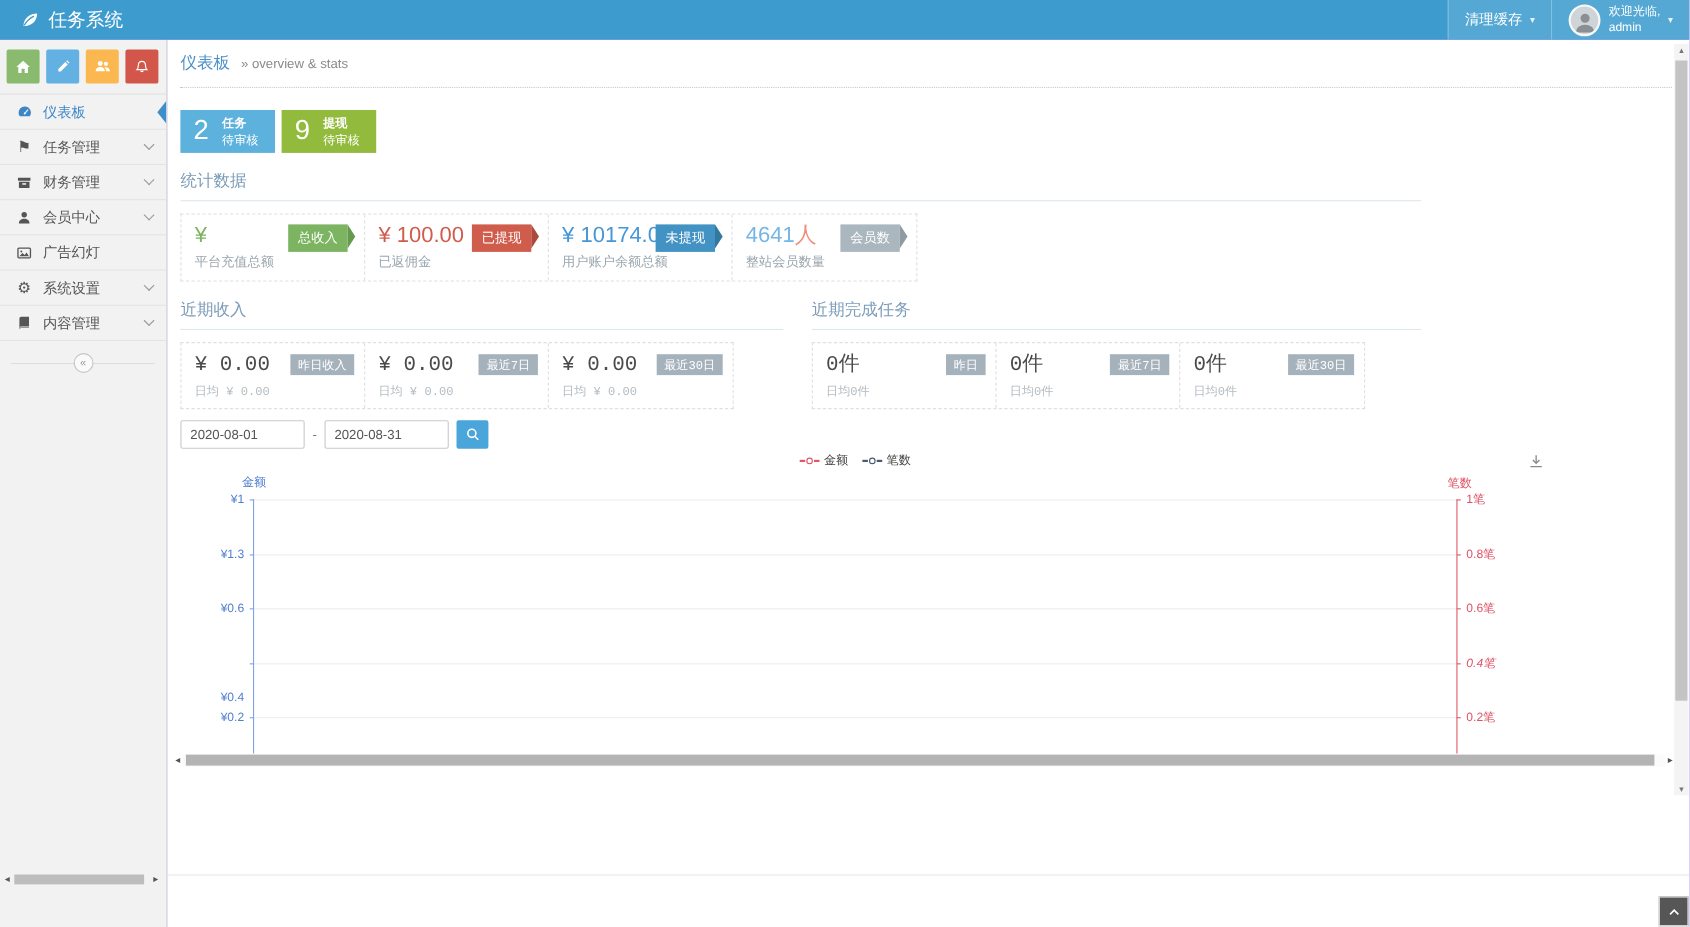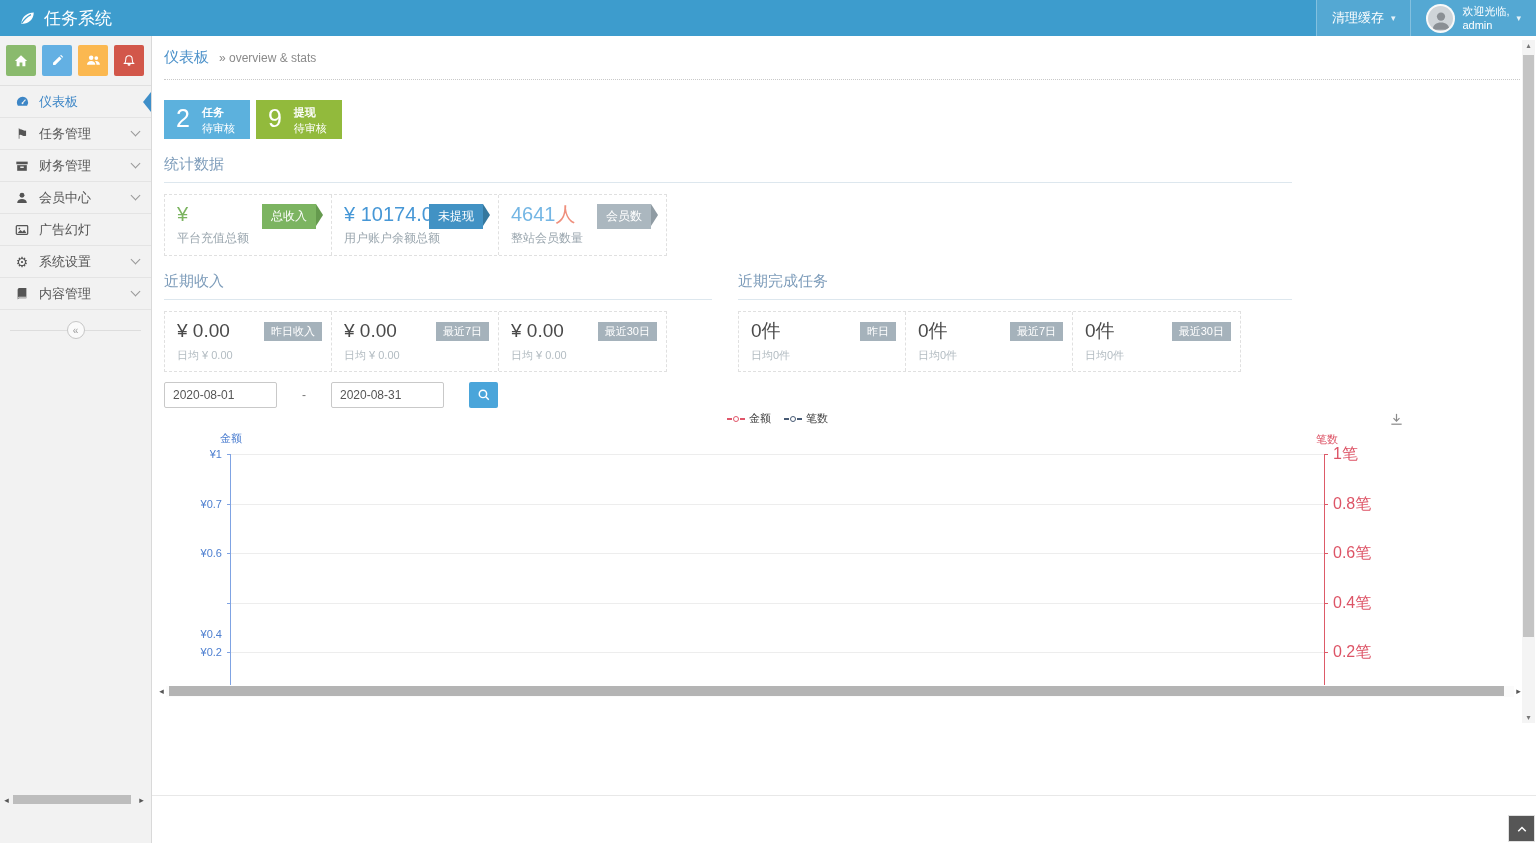--- a/index.html
+++ b/index.html
@@ -52,46 +52,46 @@
 
   .cells { display:inline-flex; border:1px dashed #e0e0e0; margin-top:11px; }
   .cell { width:167px; padding:6px 10px 8px 12px; border-right:1px dashed #e0e0e0; position:relative; }
   .cell:last-child { border-right:none; }
   .val { font-size:20px; line-height:22px; white-space:nowrap; margin-top:2px; }
   .lbl { font-size:12px; color:#9aa6ae; margin-top:5px; white-space:nowrap; }
   .ribbon { position:absolute; right:8px; top:9px; display:flex; z-index:2; }
   .ribbon-body { color:#fff; font-size:12px; padding:4px 9px; white-space:nowrap; }
   .ribbon-arrow { width:0; height:0; border-top:11px solid transparent; border-bottom:11px solid transparent; border-left:7px solid #888; }
 
-  .twocol { display:flex; gap:26px; }
+  .twocol { display:flex; gap:26px;font-family:Liberation Mono, monospace; }
   .col-l { width:548px; } .col-r { width:554px; }
   .sec-head.in-col { width:100%; }
   .val2 { font-size:19px; line-height:22px; color:#4a4a4a; margin-top:2px; white-space:nowrap; }
   .sub2 { font-size:11px; color:#b3bcc2; margin-top:6px; white-space:nowrap; }
   .badge2 { position:absolute; right:9px; top:10px; color:#fff; font-size:11px; padding:2px 7px; white-space:nowrap; }
 
-  .date-row { display:flex; align-items:center; gap:25px; margin-top:10px; }
+  .date-row { display:flex; align-items:center; gap:7px; margin-top:10px; }
   .date-input { width:113px; height:26px; border:1px solid #c9c9c9; border-radius:2px; padding:0 8px; font-size:12px; color:#555; font-family:inherit; background:#fff; }
   .range-sep { color:#777; font-size:12px; }
   .search-btn { width:29px; height:26px; background:#4aa5da; border:none; border-radius:2px; display:flex; align-items:center; justify-content:center; cursor:pointer; }
 
   .chart-box { position:relative; height:274px; margin-top:3px; width:1296px; }
   .legend { position:absolute; top:0; left:66px; width:1095px; display:flex; justify-content:center; gap:13px; align-items:center; }
   .lgd { display:flex; align-items:center; gap:0; font-size:11px; color:#444; cursor:pointer; }
   .lgd-line { width:5px; height:2px; }
   .lgd-ring { width:6px; height:6px; border:1.5px solid; border-radius:50%; margin:0 1px; background:#fff; }
   .lgd-name { margin-left:4px; }
   .dl-icon { position:absolute; right:56px; top:1px; color:#8a8a8a; cursor:pointer; }
   .ax-lab { position:absolute; font-size:11px; }
   .ax-lab.left { left:56px; top:20px; }
   .ax-lab.right { left:1152px; top:21px; }
   .plot { position:absolute; left:66px; top:43px; width:1095px; height:231px; border-left:1px solid #7fa3e3; border-right:1px solid #dd5a68; }
   .gridline { position:absolute; left:0; right:0; height:1px; background:#ededed; }
   .ytick-l { position:absolute; right:calc(100% + 9px); transform:translateY(-50%); font-size:11px; white-space:nowrap; }
-  .ytick-r { position:absolute; left:calc(100% + 9px); transform:translateY(-50%); font-size:16px; white-space:nowrap; }
+  .ytick-r { position:absolute; left:calc(100% + 9px); transform:translateY(-50%); font-size:11px; white-space:nowrap; }
   .tickmark { position:absolute; width:4px; height:1px; }
 
   .hscroll { display:flex; align-items:center; height:12px; margin-left:-7px; width:1366px; }
   .hs-arrow { font-size:9px; color:#555; width:9px; text-align:center; cursor:pointer; }
   .hs-track { flex:1; height:11px; position:relative; background:#fbfbfb; }
   .hs-thumb { position:absolute; left:3px; top:0; height:10px; width:1335px; background:#b4b4b4; cursor:grab; }
 
   .spacer { height:98px; }
   .footer { border-top:1px solid #e8e8e8; text-align:center; padding-top:7px; font-size:12px; color:#4a97d3; }
 
@@ -273,20 +273,28 @@
       </div>
 
       <div class="sec-head w-stats">统计数据</div>
       <div class="cells">
         <div class="cell">
           <div class="val"><span style="color: rgb(124, 180, 97);">¥</span><span style="color: rgb(124, 180, 97);"></span></div>
           <div class="lbl">平台充值总额</div>
           <span class="ribbon">
               <span class="ribbon-body" style="background: rgb(124, 180, 97);">总收入</span>
               <span class="ribbon-arrow" style="border-left-color: rgb(101, 154, 78);"></span>
+            </span>
+        </div>
+        <div class="cell">
+          <div class="val"><span style="color: rgb(208, 92, 76);">¥ 100.00</span><span style="color: rgb(208, 92, 76);"></span></div>
+          <div class="lbl">已返佣金</div>
+          <span class="ribbon">
+              <span class="ribbon-body" style="background: rgb(208, 92, 76);">已提现</span>
+              <span class="ribbon-arrow" style="border-left-color: rgb(173, 74, 60);"></span>
             </span>
         </div>
         <div class="cell">
           <div class="val"><span style="color: rgb(70, 151, 214);">¥ 10174.00</span><span style="color: rgb(70, 151, 214);"></span></div>
           <div class="lbl">用户账户余额总额</div>
           <span class="ribbon">
               <span class="ribbon-body" style="background: rgb(66, 146, 196);">未提现</span>
               <span class="ribbon-arrow" style="border-left-color: rgb(53, 120, 158);"></span>
             </span>
         </div>
@@ -382,33 +390,33 @@
         </span>
         <span class="ax-lab left" style="color: rgb(77, 127, 208);">金额</span>
         <span class="ax-lab right" style="color: rgb(221, 84, 102);">笔数</span>
         <div class="plot" id="plot" style="border-left-color: rgb(127, 163, 227); border-right-color: rgb(221, 90, 104);">
             <div class="gridline" style="top: 0px;"></div>
             <span class="ytick-l" style="top: 0px; color: rgb(77, 127, 208);">¥1</span>
             <span class="tickmark" style="top: 0px; right: 100%; background: rgb(127, 163, 227);"></span>
             <span class="ytick-r" style="top: 0px; color: rgb(221, 84, 102);">1笔</span>
             <span class="tickmark" style="top: 0px; left: 100%; background: rgb(221, 90, 104);"></span>
             <div class="gridline" style="top: 50px;"></div>
-            <span class="ytick-l" style="top: 50px; color: rgb(77, 127, 208);">¥0.7</span>
+            <span class="ytick-l" style="top: 50px; color: rgb(77, 127, 208);">¥1.3</span>
             <span class="tickmark" style="top: 50px; right: 100%; background: rgb(127, 163, 227);"></span>
             <span class="ytick-r" style="top: 50px; color: rgb(221, 84, 102);">0.8笔</span>
             <span class="tickmark" style="top: 50px; left: 100%; background: rgb(221, 90, 104);"></span>
             <div class="gridline" style="top: 99px;"></div>
             <span class="ytick-l" style="top: 99px; color: rgb(77, 127, 208);">¥0.6</span>
             <span class="tickmark" style="top: 99px; right: 100%; background: rgb(127, 163, 227);"></span>
             <span class="ytick-r" style="top: 99px; color: rgb(221, 84, 102);">0.6笔</span>
             <span class="tickmark" style="top: 99px; left: 100%; background: rgb(221, 90, 104);"></span>
             <div class="gridline" style="top: 149px;"></div>
             <span class="ytick-l" style="top: 149px; color: rgb(77, 127, 208); margin-top: 31px;">¥0.4</span>
             <span class="tickmark" style="top: 149px; right: 100%; background: rgb(127, 163, 227);"></span>
-            <span class="ytick-r" style="top: 149px; color: rgb(221, 84, 102);">0.4笔</span>
+            <span class="ytick-r" style="top: 149px; color: rgb(221, 84, 102); font-style: italic;">0.4笔</span>
             <span class="tickmark" style="top: 149px; left: 100%; background: rgb(221, 90, 104);"></span>
             <div class="gridline" style="top: 198px;"></div>
             <span class="ytick-l" style="top: 198px; color: rgb(77, 127, 208);">¥0.2</span>
             <span class="tickmark" style="top: 198px; right: 100%; background: rgb(127, 163, 227);"></span>
             <span class="ytick-r" style="top: 198px; color: rgb(221, 84, 102);">0.2笔</span>
             <span class="tickmark" style="top: 198px; left: 100%; background: rgb(221, 90, 104);"></span>
           </div>
       </div>
 
       <div class="hscroll">

